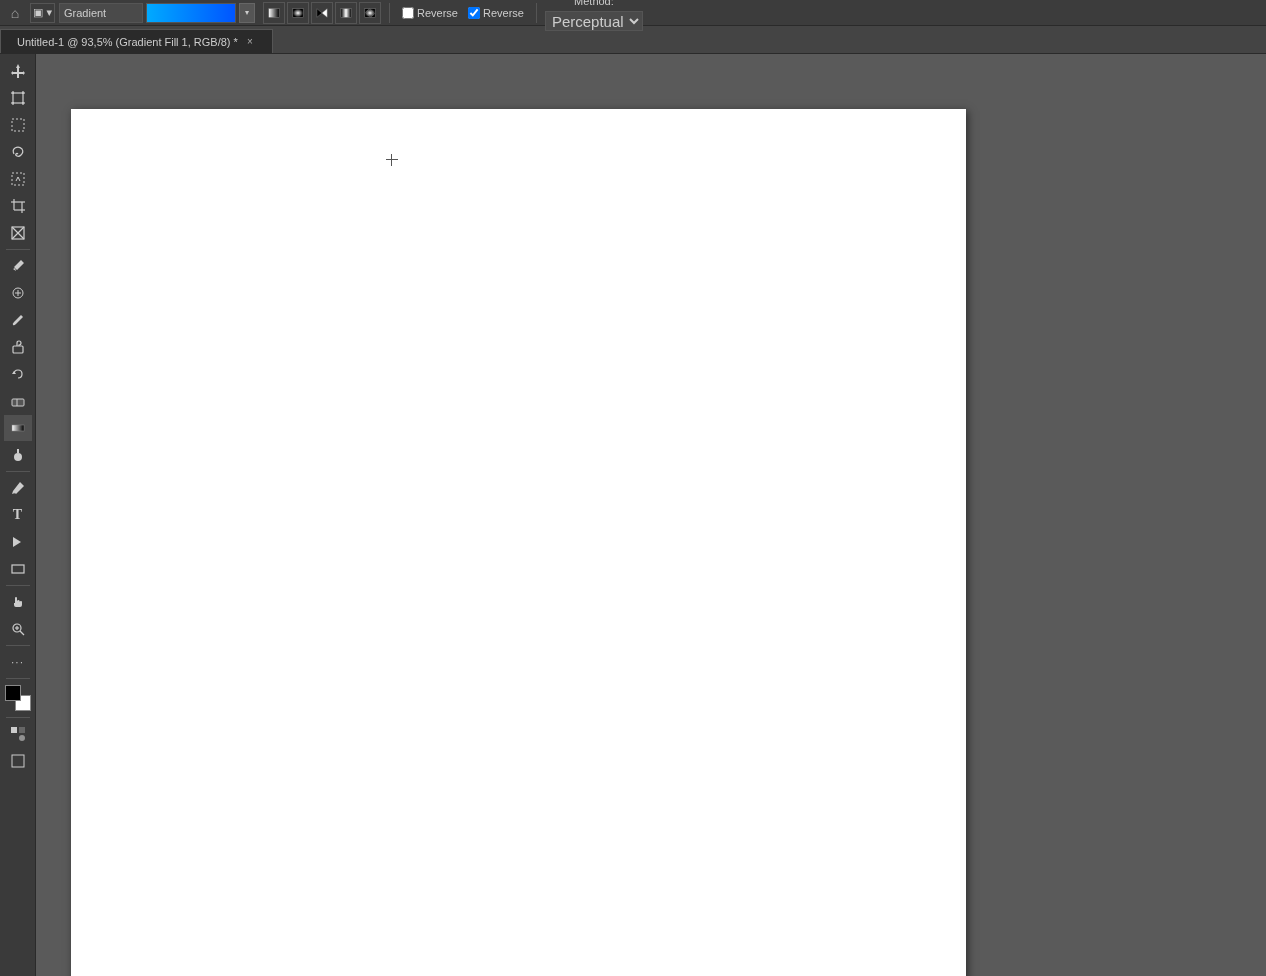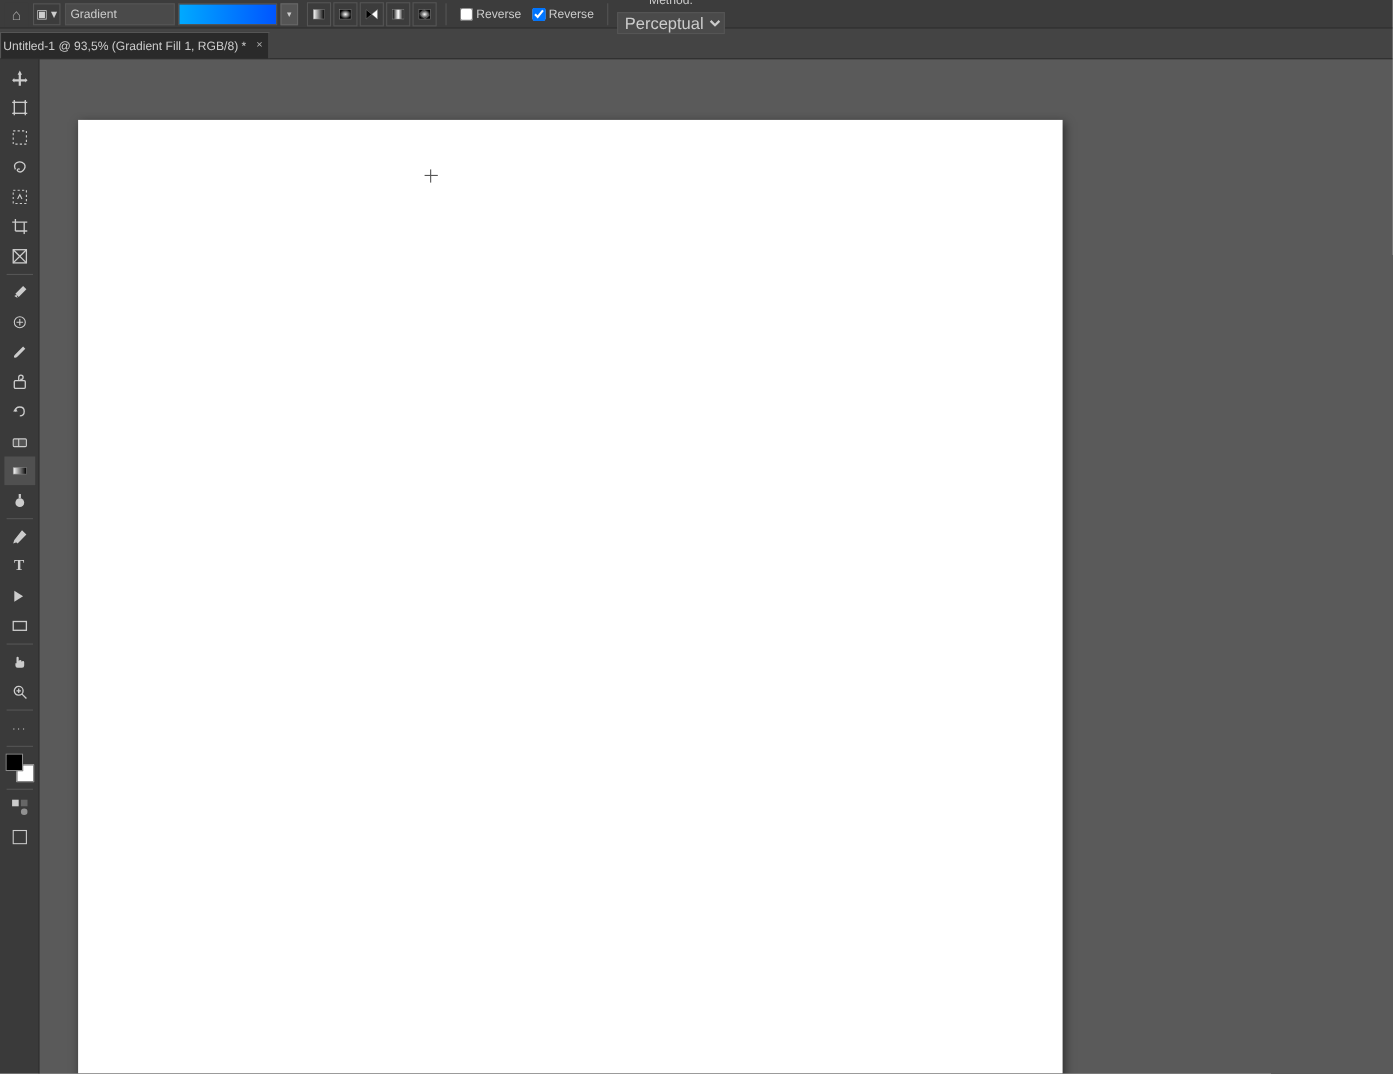--- a/index.html
+++ b/index.html
@@ -49,21 +49,21 @@
       display: flex;
       align-items: center;
       justify-content: center;
     }
     .gradient-picker-area {
       display: flex;
       align-items: center;
       gap: 3px;
     }
     .gradient-name-input {
-      width: 100px;
+      width: 84px;
       height: 20px;
       background: #4a4a4a;
       border: 1px solid #555;
       color: #ccc;
       font-size: 11px;
       padding: 0 4px;
     }
     .gradient-preview {
       width: 90px;
       height: 20px;
@@ -143,21 +143,21 @@
       display: flex;
       align-items: flex-end;
       border-bottom: 1px solid #2a2a2a;
     }
     .doc-tab {
       height: 24px;
       background: #2a2a2a;
       border-top: 1px solid #555;
       border-right: 1px solid #555;
       border-left: 1px solid #555;
-      padding: 0 2px;
+      padding: 0 16px;
       display: flex;
       align-items: center;
       gap: 6px;
       font-size: 11px;
       color: #ccc;
       cursor: pointer;
       min-width: 160px;
     }
     .doc-tab-close {
       width: 12px;

